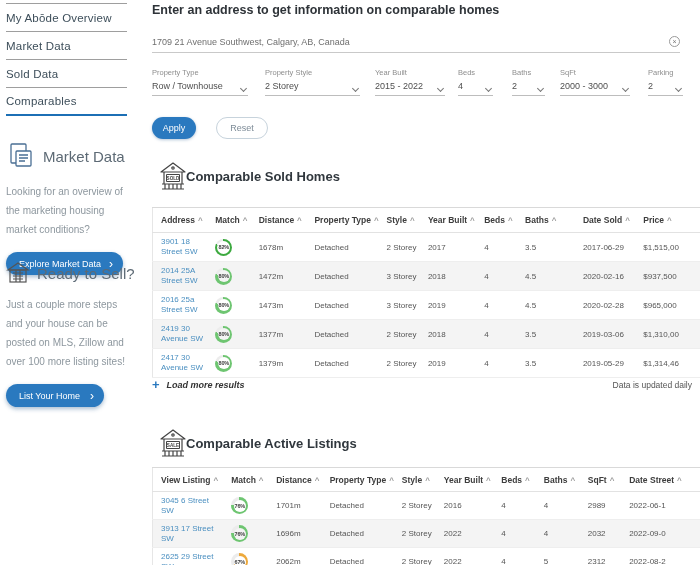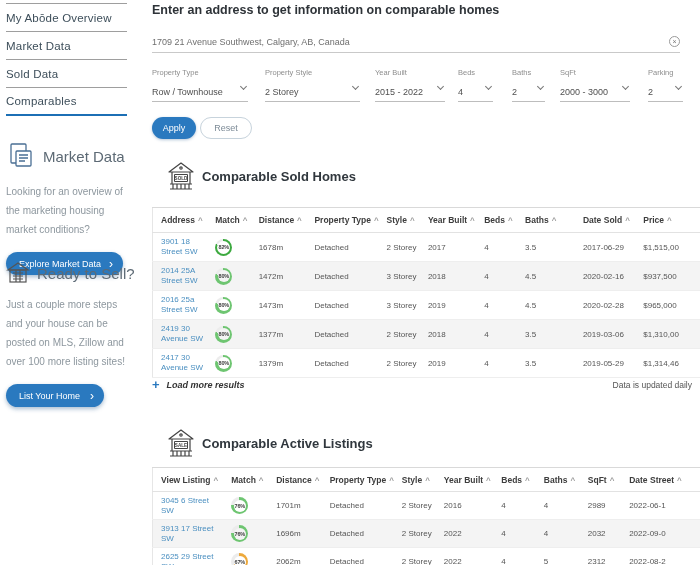--- a/index.html
+++ b/index.html
@@ -54,41 +54,41 @@
   .clear-btn {
     width:11px; height:11px; border:1px solid #9a9a9a; border-radius:50%;
     display:flex; align-items:center; justify-content:center;
     font-size:7px; color:#777; cursor:pointer; line-height:1;
   }
 
   .filters { position:absolute; top:68px; left:0; width:548px; height:32px; }
   .field { position:absolute; top:0; border-bottom:1px solid #bdbdbd; padding-bottom:4px; cursor:pointer; }
   .field .flabel { font-size:7.5px; color:#8e8e8e; }
   .field .fval {
-    margin-top:10px; display:flex; justify-content:space-between; align-items:flex-start;
+    margin-top:4px; display:flex; justify-content:space-between; align-items:flex-end;
     font-size:9px; color:#4f4f4f;
   }
   .chev { width:5px; height:5px; border-right:1px solid #777; border-bottom:1px solid #777;
           transform:rotate(45deg); margin:-3px 2px 0 4px; }
   .f0{left:0;width:96px} .f1{left:113px;width:95px} .f2{left:223px;width:70px}
   .f3{left:306px;width:35px} .f4{left:360px;width:33px} .f5{left:408px;width:70px}
   .f6{left:496px;width:35px}
 
-  .btns { position:absolute; top:117px; left:0; display:flex; gap:4px; }
+  .btns { position:absolute; top:117px; left:0; display:flex; gap:20px; }
   .btn-apply {
     width:44px; height:22px; border-radius:11px; border:none; background:#2a79bf;
     color:#fff; font-size:9px; cursor:pointer; font-family:inherit;
     box-shadow:0 1px 3px rgba(40,90,140,.35);
   }
   .btn-reset {
     width:52px; height:22px; border-radius:11px; background:#fff;
     border:1px solid #c7d3dc; color:#7d8b97; font-size:9px; cursor:pointer; font-family:inherit;
   }
 
-  .sec-head { position:absolute; left:16px; display:flex; align-items:center; gap:8px; }
+  .sec-head { position:absolute; left:8px; display:flex; align-items:center; gap:0; }
   .sec-head.sold   { top:162px; }
   .sec-head.active { top:429px; }
   .sec-title { font-size:13px; font-weight:bold; color:#30373d; }
 
   .tablewrap { position:absolute; left:0; }
   .tw1 { top:207px; }
   .tw2 { top:467px; }
   table { border-collapse:collapse; table-layout:fixed; border-left:1px solid #e6e6e6; }
   th {
     border-top:1px solid #d9d9d9; border-bottom:1px solid #e2e2e2;

